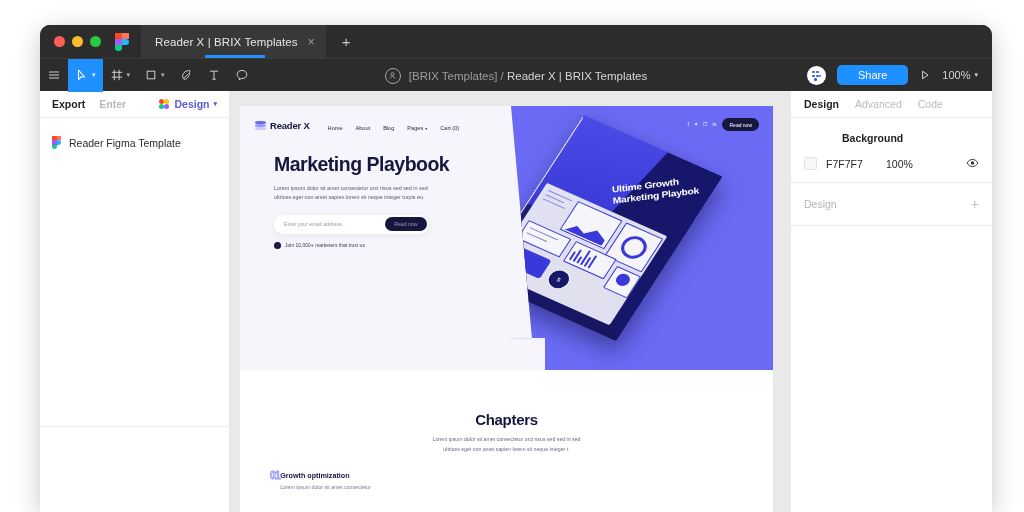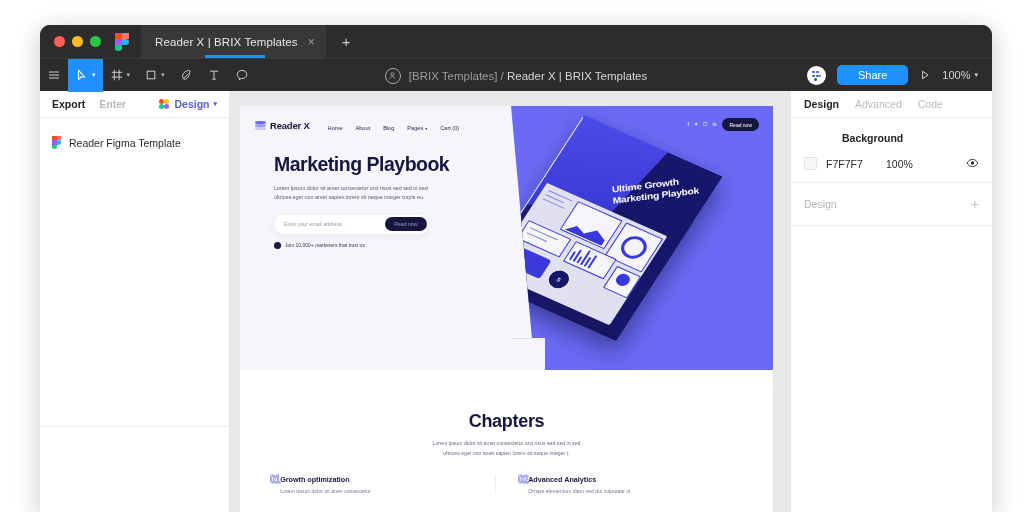--- a/index.html
+++ b/index.html
@@ -231,21 +231,21 @@
   .bb-line { position:absolute; background:#8a8ad8; height:1px; border-radius:1px; }
   .bb-coin {
     position:absolute; width:21px; height:21px; border-radius:50%;
     background:#16166b; border:1.5px solid #fff;
     display:flex; align-items:center; justify-content:center;
     color:#fff; font-size:6px;
   }
 
   
   .chapters { background:#fff; padding:41px 0 0 0; text-align:center; }
-  .ch-title { font-size:18px; font-weight:bold; color:#16163f; letter-spacing:-.3px; }
+  .ch-title { font-size:15px; font-weight:bold; color:#16163f; letter-spacing:-.3px; }
   .ch-sub { margin-top:7px; font-size:5.2px; color:#6a6a82; line-height:1.85; }
   .feat-row { display:flex; margin-top:17px; padding:0 30px; }
   .feat { flex:1; display:flex; gap:0; text-align:left; padding-right:14px; }
   .feat + .feat { border-left:1px solid #ececf4; padding-left:22px; }
   .feat-num {
     font-size:10px; font-weight:bold; color:#fff;
     -webkit-text-stroke:.8px #8e8ef0;
     letter-spacing:-.5px; line-height:1;
   }
   .feat-h { font-size:7.2px; font-weight:bold; color:#16163f; }
@@ -523,27 +523,20 @@
           </div>
 
           <div class="feat-row">
             <div class="feat">
               <span class="feat-num">01</span>
               <span>
                 <div class="feat-h">Growth optimization</div>
                 <div class="feat-p">Lorem ipsum dolor sit amet consectetur</div>
               </span>
             </div>
-            <div class="feat">
-              <span class="feat-num">02</span>
-              <span>
-                <div class="feat-h">Advanced Analytics</div>
-                <div class="feat-p">Ornare elementum diam sed dui vulputate ut</div>
-              </span>
-            </div>
           </div>
         </div>
 
       </div>
     </div>
 
     <div class="rpanel">
       <div class="rp-tabs">
         <span class="rp-tab active">Design</span>
         <span class="rp-tab">Advanced</span>

